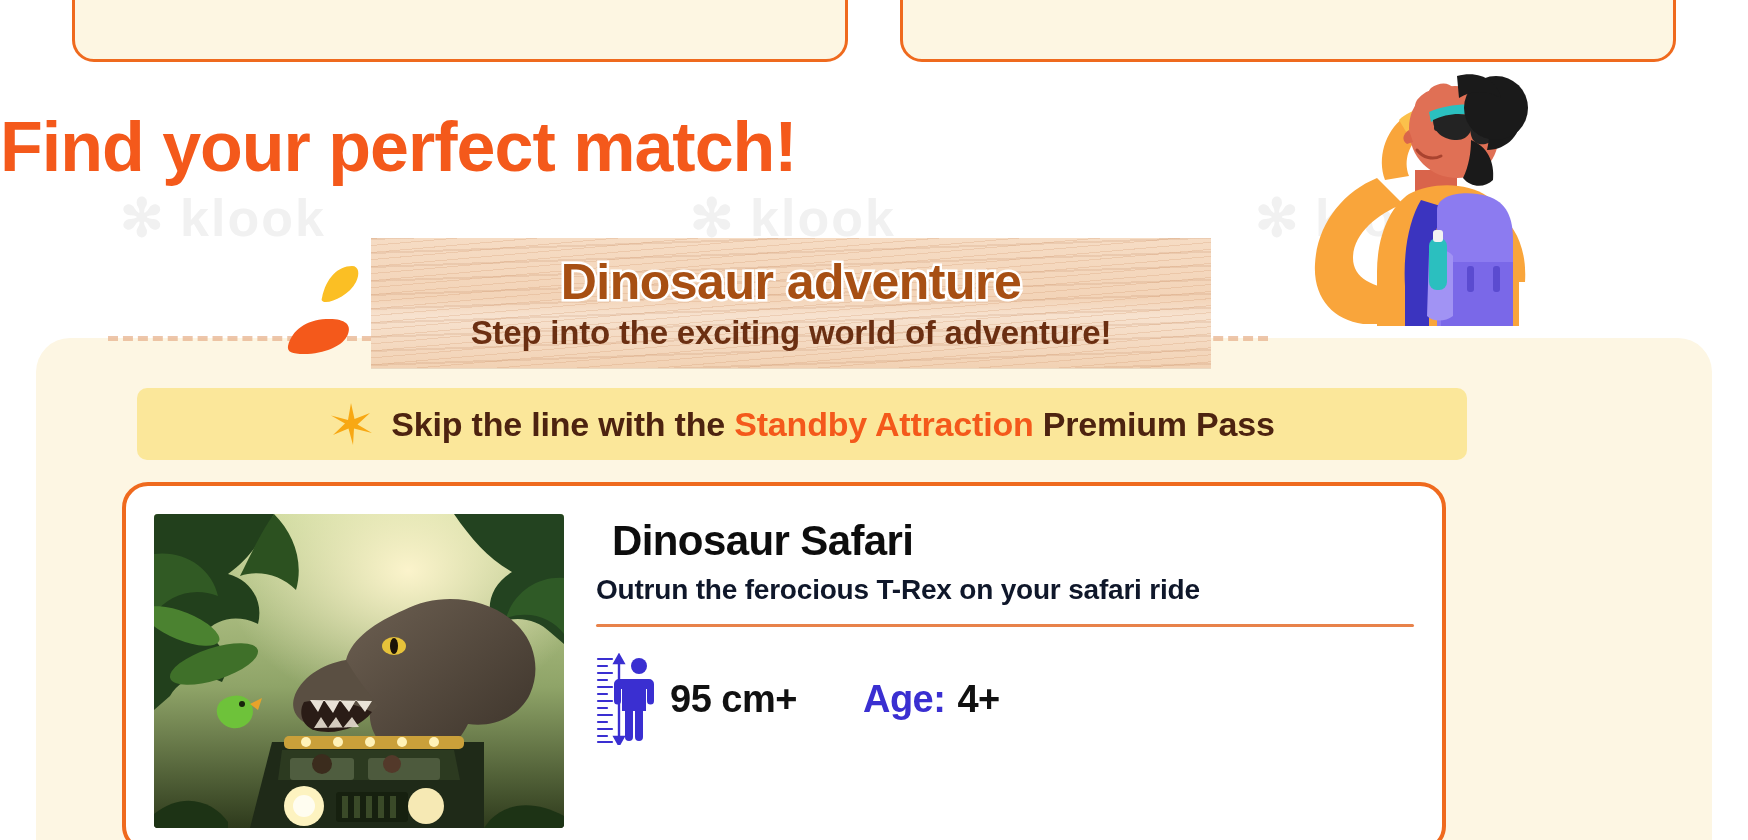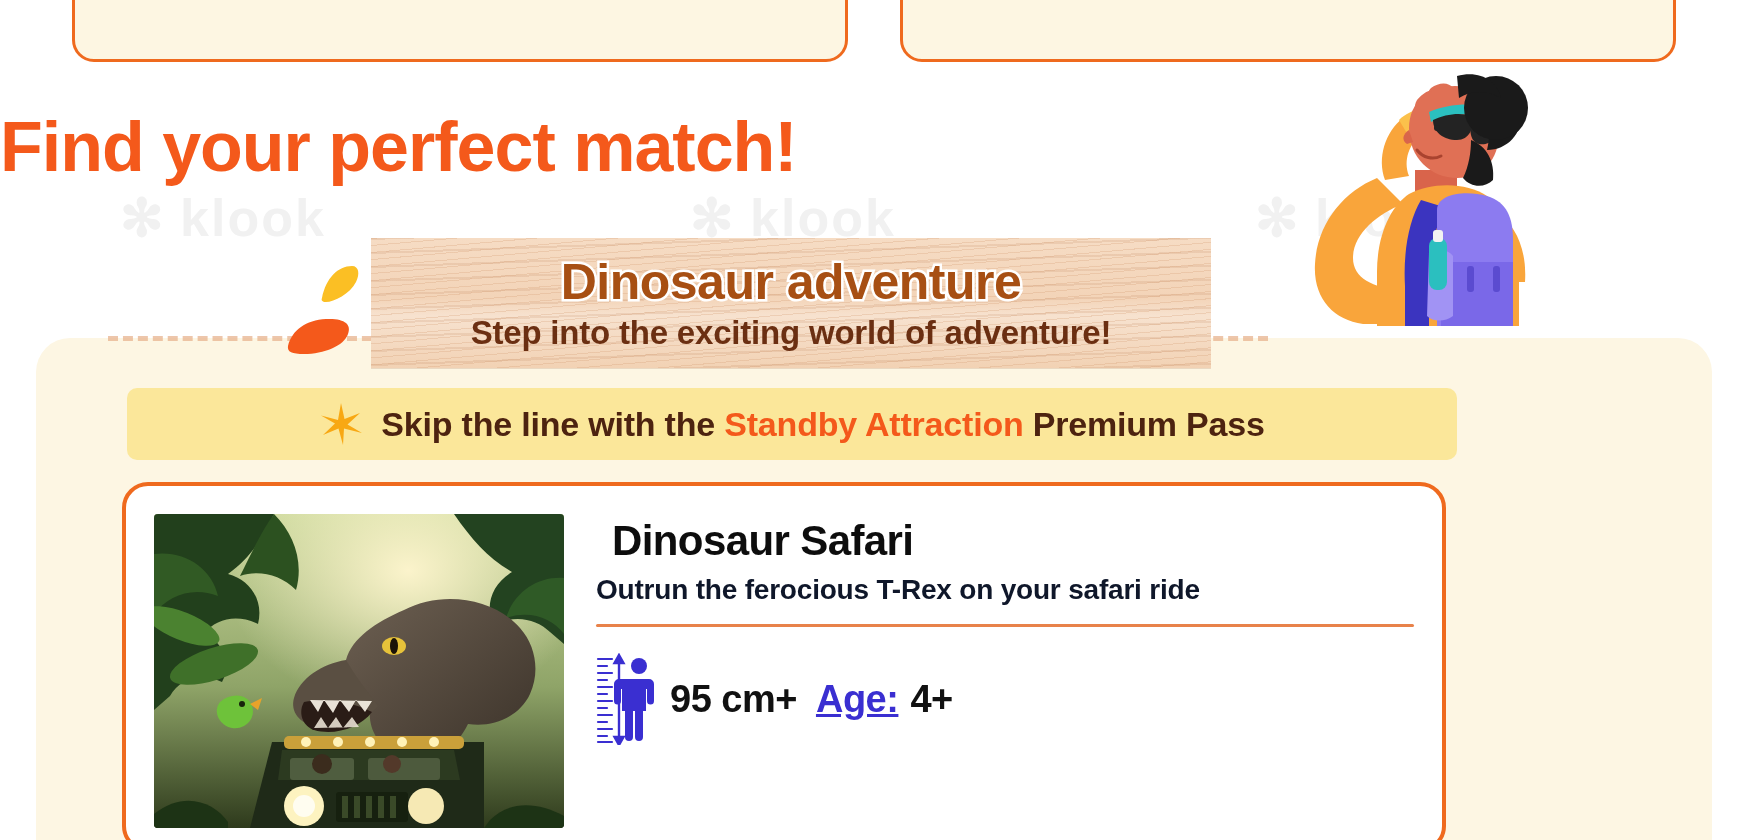--- a/index.html
+++ b/index.html
@@ -106,21 +106,21 @@
     margin-top: 4px;
     font-size: 33px;
     font-weight: 800;
     color: #6b2f12;
     letter-spacing: -.2px;
   }
 
   
   .banner {
     position: absolute;
-    left: 127px; top: 388px;
+    left: 137px; top: 388px;
     width: 1330px; height: 72px;
     background: #fbe79a;
     border-radius: 10px;
     display: flex;
     align-items: center;
     justify-content: center;
     gap: 18px;
   }
   .sparkle-icon { width: 44px; height: 44px; flex: 0 0 auto; }
   .banner-text {
@@ -175,40 +175,39 @@
     margin-top: 18px;
     height: 3px;
     background: #e8824a;
     border-radius: 2px;
     width: 100%;
   }
   .specs {
     margin-top: 26px;
     display: flex;
     align-items: center;
-    gap: 19px;
+    gap: 66px;
   }
   .spec {
     display: flex;
     align-items: center;
     gap: 12px;
   }
   .spec-icon { width: 62px; height: 92px; flex: 0 0 auto; }
   .spec-value {
     font-size: 38px;
     font-weight: 800;
     color: #111111;
     letter-spacing: -.5px;
   }
   .spec-label {
     font-size: 38px;
     font-weight: 800;
     color: #3a2fd1;
     letter-spacing: -.5px;
-    text-decoration: underline;
   }
 
   
   .blob { position: absolute; }
 
   
   .character {
     position: absolute;
     left: 1281px; top: 66px;
     width: 250px; height: 260px;

